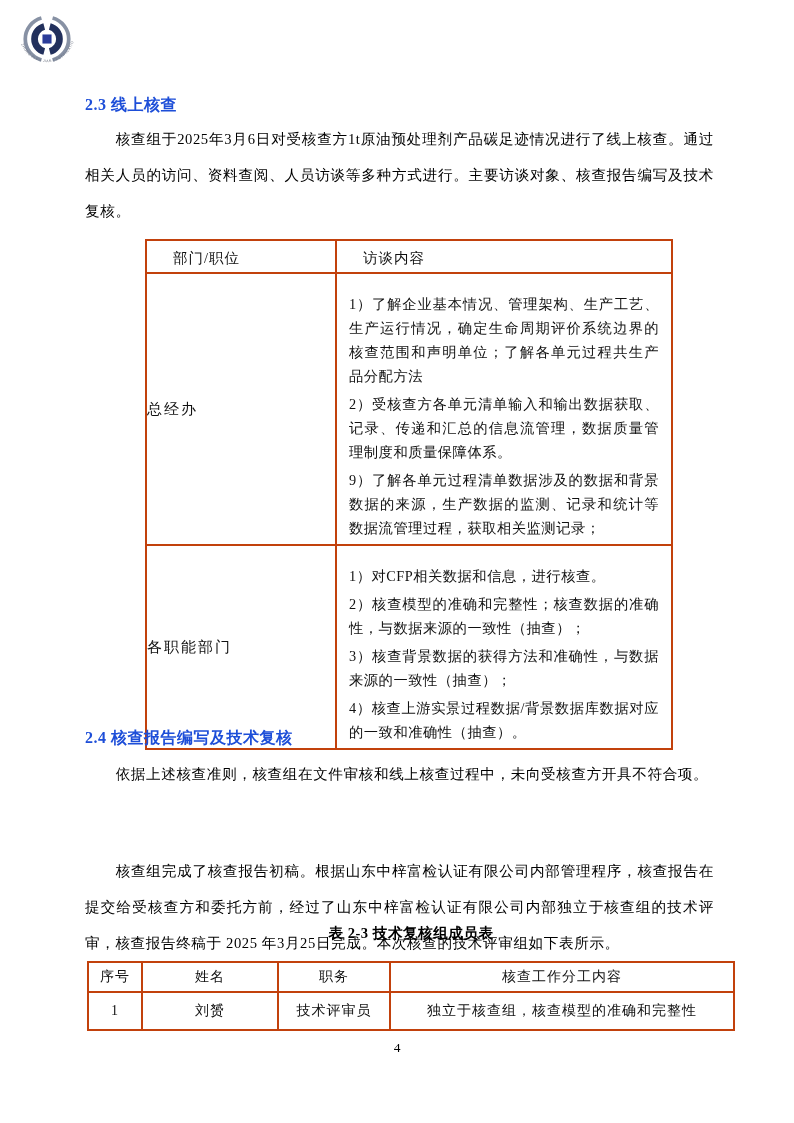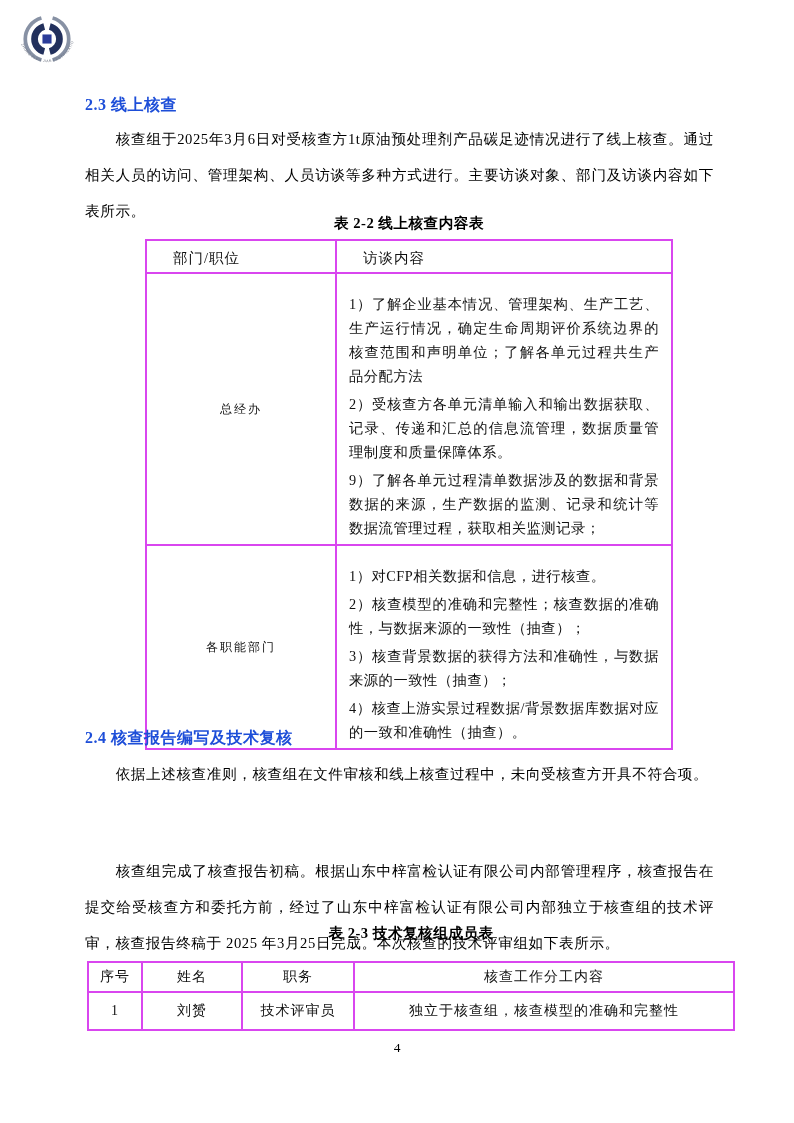--- a/index.html
+++ b/index.html
@@ -41,50 +41,50 @@
   .tbl-title {
     position: absolute; text-align: center;
     font-size: 14.6px; font-weight: bold; color: #000;
     letter-spacing: 0.5px;
   }
   #table22-title { left: 145px; top: 214px; width: 528px; }
   #table23-title { left: 87px;  top: 924px; width: 648px; }
 
   
   table { border-collapse: collapse; table-layout: fixed; }
-  td, th { border: 2px solid #d946ef; font-weight: normal; vertical-align: top; }
+  td, th { border: 2px solid #c2410c; font-weight: normal; vertical-align: top; }
 
   #table22 { position: absolute; left: 145px; top: 239px; width: 528px; }
   #table22 .col-dept { width: 190px; }
   #table22 th {
     height: 33px; font-size: 14.5px; text-align: left;
     padding: 4px 4px 0 26px; vertical-align: middle; letter-spacing: 1px;
   }
   #table22 td.dept {
-    text-align: center; vertical-align: middle;
-    font-size: 12px; letter-spacing: 2px;
+    text-align: left; vertical-align: middle;
+    font-size: 15px; letter-spacing: 2px;
   }
   #table22 td.content {
     padding: 14px 8px 0 8px;
     font-size: 14.3px; line-height: 24px;
     text-align: justify; letter-spacing: 0.5px;
   }
   #table22 td.content p { margin: 4px; }
   #table22 tr.r1 td { height: 263px; }
   #table22 tr.r2 td { height: 180px; }
 
   #table23 { position: absolute; left: 87px; top: 961px; width: 648px; }
   #table23 th, #table23 td {
     text-align: center; vertical-align: middle;
     font-size: 14px; letter-spacing: 1px;
   }
   #table23 th { height: 30px; }
   #table23 td { height: 38px; }
   #table23 .c0 { width: 54px; }
-  #table23 .c1 { width: 100px; }
+  #table23 .c1 { width: 136px; }
   #table23 .c2 { width: 112px; }
 
   
   .page-number {
     position: absolute; left: 0; top: 1040px; width: 100%;
     text-align: center; font-size: 13.5px; color: #000;
   }
 </style>
 </head>
 <body>
@@ -105,23 +105,22 @@
       <defs>
           <path id="ring-text-path" d="M 4,31 A 26.5 26.5 0 0 0 56,31"></path>
         </defs>
       <text font-size="3.4" fill="#6b7280" letter-spacing="0.45" font-family="Liberation Sans, sans-serif">
         <textPath href="#ring-text-path" startOffset="4">ZHONG ZI FU JIAN CERTIFICATION</textPath>
       </text>
     </svg>
   </div>
 
   <div class="h2" id="heading-23">2.3 线上核查</div>
-  <div class="para" id="para-23">核查组于2025年3月6日对受核查方1t原油预处理剂产品碳足迹情况进行了线上核查。通过相关人员的访问、管理架构、人员访谈等多种方式进行。主要访谈对象、部门及访谈内容如下表所示。</div>
+  <div class="para" id="para-23">核查组于2025年3月6日对受核查方1t原油预处理剂产品碳足迹情况进行了线上核查。通过相关人员的访问、资料查阅、人员访谈等多种方式进行。主要访谈对象、核查报告编写及技术复核。</div>
 
-  <div class="tbl-title" id="table22-title">表 2-2 线上核查内容表</div>
   <table id="table22">
     <tbody>
         <tr>
       <th class="col-dept">部门/职位</th>
       <th>访谈内容</th>
     </tr>
     <tr class="r1">
       <td class="dept">总经办</td>
       <td class="content">
         <p>1）了解企业基本情况、管理架构、生产工艺、生产运行情况，确定生命周期评价系统边界的核查范围和声明单位；了解各单元过程共生产品分配方法</p>

